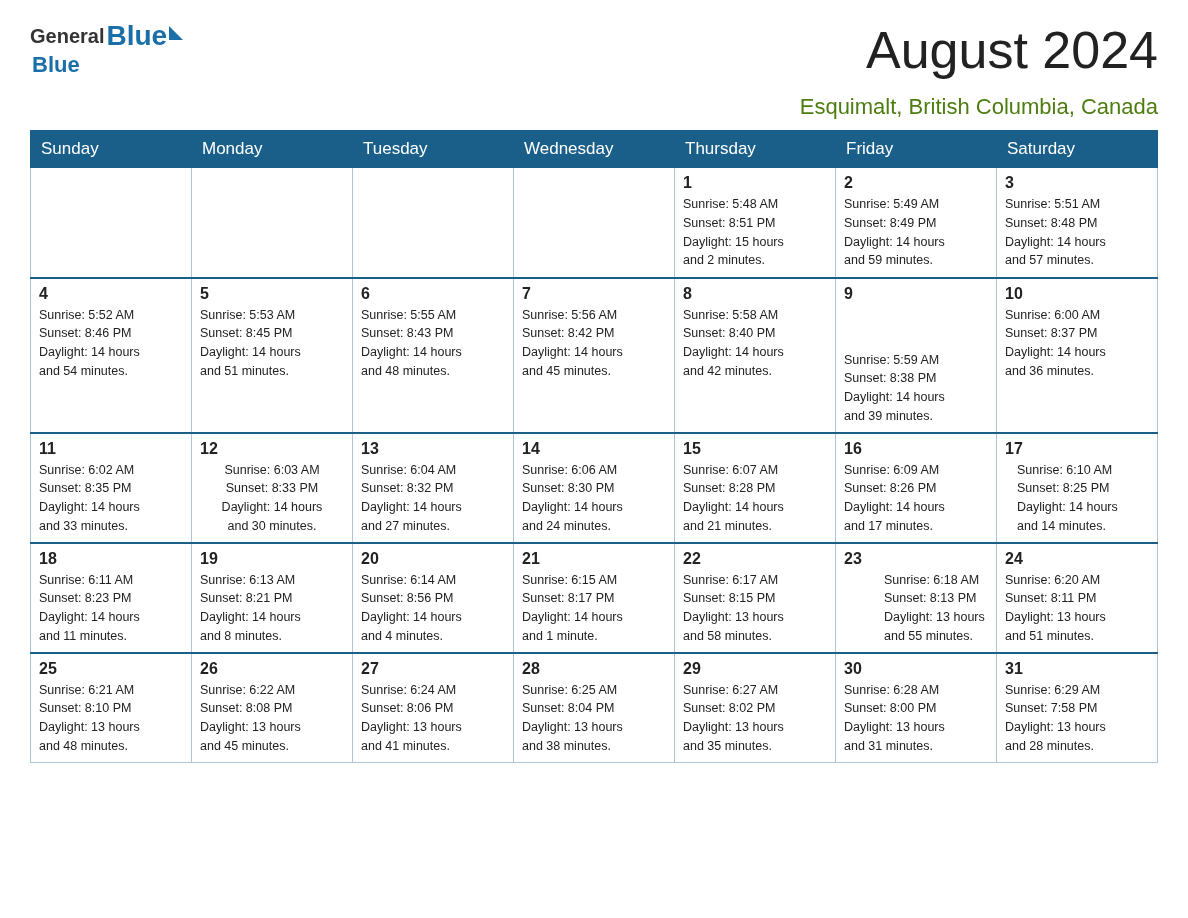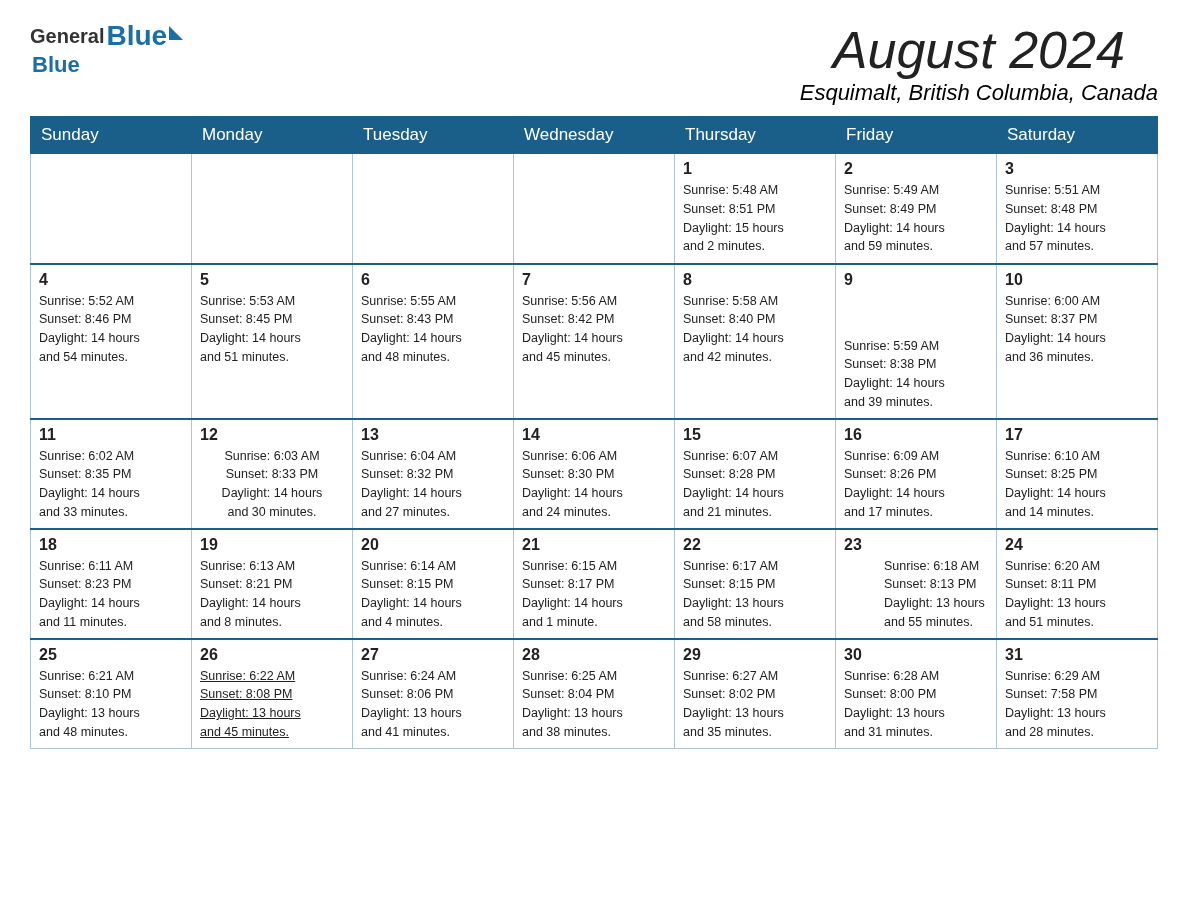--- a/index.html
+++ b/index.html
@@ -33,32 +33,31 @@
     .logo-triangle {
       width: 0;
       height: 0;
       border-left: 14px solid #1a6fa8;
       border-top: 14px solid transparent;
       border-bottom: 0px solid transparent;
       margin-left: 2px;
       margin-top: -6px;
     }
     .title-section {
-      text-align: center;
-      font-style: italic;
+      text-align: right;
     }
     .month-title {
       font-size: 52px;
       font-weight: normal;
       color: #222;
     }
     .location-title {
       font-size: 22px;
-      color: #000000;
-      margin-top: 0;
+      color: #4d7c0f;
+      margin-top: 14px;
     }
     .calendar {
       width: 100%;
       border-collapse: collapse;
       margin-top: 10px;
       padding-left: 36px;
     }
     .calendar th {
       background-color: #1a5f8a;
       color: #fff;
@@ -249,21 +248,21 @@
         </td>
         <td>
           <span class="day-num">16</span>
           <div class="day-info" style="white-space: pre-line;">Sunrise: 6:09 AM
 Sunset: 8:26 PM
 Daylight: 14 hours
 and 17 minutes.</div>
         </td>
         <td>
           <span class="day-num">17</span>
-          <div class="day-info" style="white-space: pre-line;">Sunrise: 6:10 AM
+          <div class="day-info" style="white-space: pre-line; margin-left: 12px;">Sunrise: 6:10 AM
 Sunset: 8:25 PM
 Daylight: 14 hours
 and 14 minutes.</div>
         </td>
       </tr>
       <tr class="row-border">
         <td>
           <span class="day-num">18</span>
           <div class="day-info" style="white-space: pre-line;">Sunrise: 6:11 AM
 Sunset: 8:23 PM
@@ -273,21 +272,21 @@
         <td>
           <span class="day-num">19</span>
           <div class="day-info" style="white-space: pre-line;">Sunrise: 6:13 AM
 Sunset: 8:21 PM
 Daylight: 14 hours
 and 8 minutes.</div>
         </td>
         <td>
           <span class="day-num">20</span>
           <div class="day-info" style="white-space: pre-line;">Sunrise: 6:14 AM
-Sunset: 8:15 PM
+Sunset: 8:56 PM
 Daylight: 14 hours
 and 4 minutes.</div>
         </td>
         <td>
           <span class="day-num">21</span>
           <div class="day-info" style="white-space: pre-line;">Sunrise: 6:15 AM
 Sunset: 8:17 PM
 Daylight: 14 hours
 and 1 minute.</div>
         </td>
@@ -316,21 +315,21 @@
       <tr class="row-border">
         <td>
           <span class="day-num">25</span>
           <div class="day-info" style="white-space: pre-line;">Sunrise: 6:21 AM
 Sunset: 8:10 PM
 Daylight: 13 hours
 and 48 minutes.</div>
         </td>
         <td>
           <span class="day-num">26</span>
-          <div class="day-info" style="white-space: pre-line; text-decoration: underline;">Sunrise: 6:22 AM
+          <div class="day-info" style="white-space: pre-line;">Sunrise: 6:22 AM
 Sunset: 8:08 PM
 Daylight: 13 hours
 and 45 minutes.</div>
         </td>
         <td>
           <span class="day-num">27</span>
           <div class="day-info" style="white-space: pre-line;">Sunrise: 6:24 AM
 Sunset: 8:06 PM
 Daylight: 13 hours
 and 41 minutes.</div>

